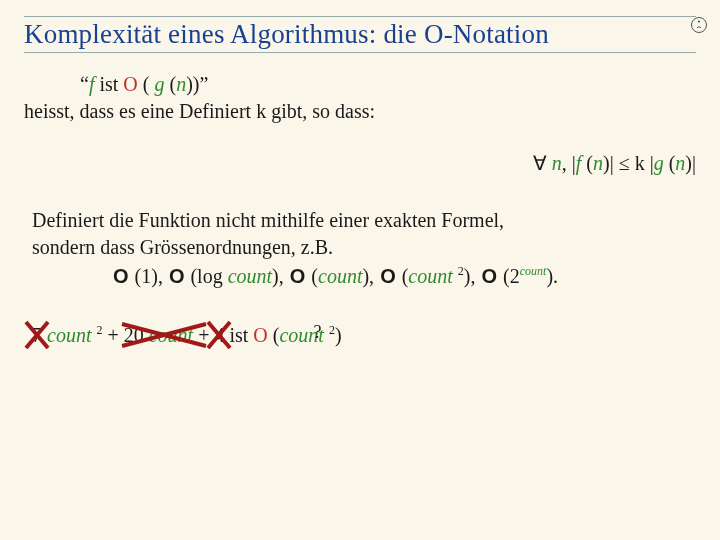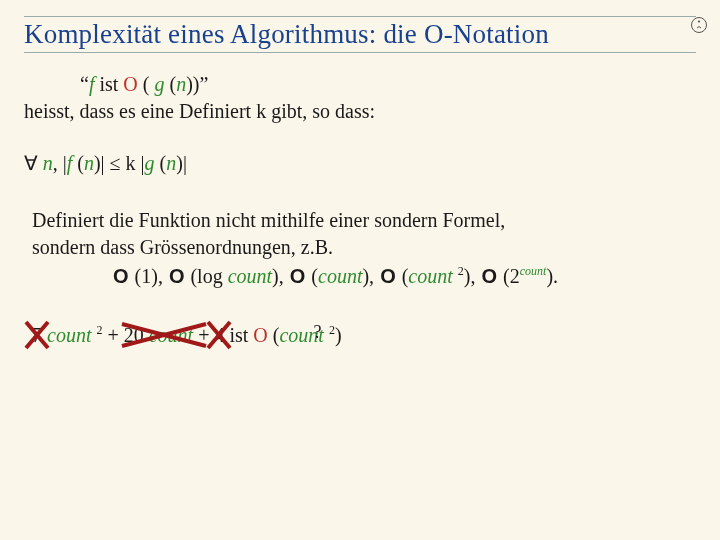--- a/index.html
+++ b/index.html
@@ -33,21 +33,21 @@
     font-size: 27px;
     color: #18418f;
     letter-spacing: 0.2px;
   }
   .body {
     font-size: 20px;
     line-height: 1.35;
   }
   .indent1 { padding-left: 56px; }
   .math-line {
-    text-align: left;
+    text-align: right;
     margin: 26px 0 32px 0;
     font-size: 20px;
   }
   .para2 {
     margin: 0 6px 0 8px;
     font-size: 20px;
     line-height: 1.35;
   }
   .orders {
     padding-left: 80px;
@@ -113,21 +113,21 @@
       <span>“</span><span class="it green">f</span><span> ist </span><span class="red">O</span><span> ( </span><span class="it green">g </span><span>(</span><span class="it green">n</span><span>))”</span>
     </div>
     <div>heisst, dass es eine Definiert k gibt, so dass:</div>
   </div>
 
   <div class="math-line">
     <span>∀ </span><span class="it green">n</span><span>, |</span><span class="it green">f </span><span>(</span><span class="it green">n</span><span>)| ≤ k |</span><span class="it green">g </span><span>(</span><span class="it green">n</span><span>)|</span>
   </div>
 
   <div class="para2">
-    <div>Definiert die Funktion nicht mithilfe einer sondern Formel,</div>
+    <div>Definiert die Funktion nicht mithilfe einer exakten Formel,</div>
     <div>sondern dass Grössenordnungen, z.B.</div>
     <div class="orders">
       <span class="bigO">O</span><span> (1), </span><span class="bigO">O</span><span> (log </span><span class="it green">count</span><span>), </span><span class="bigO">O</span><span> (</span><span class="it green">count</span><span>), </span><span class="bigO">O</span><span> (</span><span class="it green">count</span><span> </span><sup>2</sup><span>), </span><span class="bigO">O</span><span> (2</span><sup class="it green">count</sup><span>).</span>
     </div>
   </div>
 
   <div class="eq-line">
     <span class="strike-box">
       <span>7 </span><span class="it green">count</span><span> </span><sup>2</sup>
       <svg class="cross" width="40" height="34">

